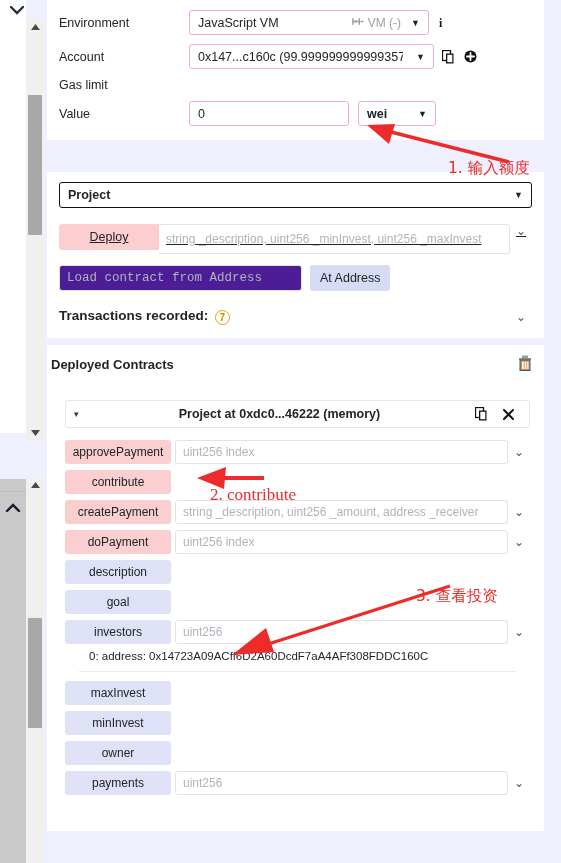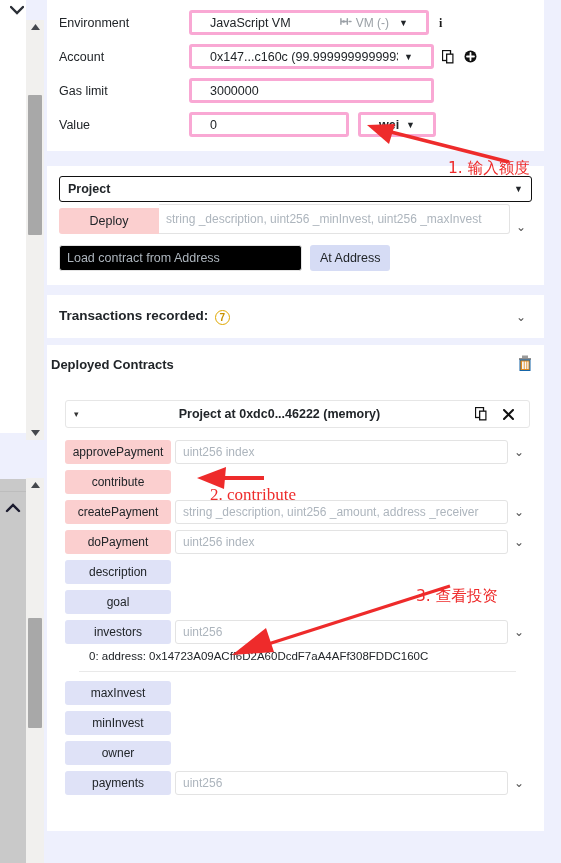--- a/index.html
+++ b/index.html
@@ -35,37 +35,37 @@
   .sbar-1 { left:26px; top:20px; height:420px; }
   .sbar-2 { left:26px; top:478px; height:385px; }
   .sb-arrow { position:absolute; left:0; width:18px; height:14px;
               display:flex; align-items:center; justify-content:center; color:#45484d; }
   .sb-thumb { position:absolute; left:2px; width:14px; background:#a8a8a8; border-radius:1px; }
 
   
   #main { position:absolute; left:44px; top:0; width:517px; height:863px; background:#eef0fd; }
 
   .panel-1 { position:absolute; left:3px; top:0; width:497px; background:#fff; padding:10px 12px 14px 12px; }
-  .panel-2 { position:absolute; left:3px; top:166px; width:497px; background:#fff; padding:10px 12px 14px 12px; }
+  .panel-2 { position:absolute; left:3px; top:172px; width:497px; background:#fff; padding:10px 12px 14px 12px; }
   .panel-3 { position:absolute; left:3px; top:295px; width:497px; background:#fff; padding:0 12px; height:43px; }
   .panel-4 { position:absolute; left:3px; top:345px; width:497px; background:#fff; padding:10px 12px 30px 4px; min-height:473px; }
 
   
   .frow { display:flex; align-items:center; margin-bottom:9px; }
   .flabel { width:130px; font-size:12.5px; color:#212529; flex:none; }
   .fctl { display:flex; align-items:center; flex:1; }
 
   .sel, .inp {
-    border:3px solid #f9a8d4;
+    border:1px solid #f9a8d4;
     border-radius:3px;
     height:25px;
     background:#fff;
     font-size:12.5px;
     color:#212529;
-    padding:0 18px;
+    padding:0 8px;
     display:flex;
     align-items:center;
   }
   .sel { justify-content:space-between; }
   .sel .caret { color:#212529; font-size:9px; margin-left:6px; }
 
   .env-sel { width:240px; }
   .env-right { display:flex; align-items:center; color:#9aa0a6; font-size:12px; gap:4px; }
   .acct-sel { width:245px; }
   .gas-inp { width:245px; }
@@ -80,39 +80,39 @@
     border-radius:3px;
     height:26px;
     display:flex; align-items:center; justify-content:space-between;
     padding:0 8px;
     font-weight:bold;
     font-size:12.5px;
     width:100%;
   }
   .contract-sel .caret{ font-size:9px; font-weight:normal;}
 
-  .deploy-row { display:flex; align-items:flex-end; margin-top:2px; }
+  .deploy-row { display:flex; align-items:flex-start; margin-top:16px;text-decoration:underline; }
   .btn-deploy {
     background:#fbcfcf; border:none; border-radius:3px 0 0 3px;
     height:26px; width:100px; font-size:12.5px; color:#212529;
     display:flex; align-items:center; justify-content:center; cursor:pointer;
   }
   .deploy-args {
     flex:1; height:30px; border:1px solid #e3e3e3; border-left:none;
     background:#fff; color:#adb5bd; font-size:12px;
     display:flex; align-items:center; padding-left:7px;
     border-radius:0 3px 3px 0;
     overflow:hidden; white-space:nowrap;
   }
   .chev-sm { width:22px; display:flex; align-items:center; justify-content:center; color:#555; font-size:12px;}
 
   .ataddr-row { display:flex; align-items:center; margin-top:11px; }
   .load-inp {
     width:243px; height:26px; border:1px solid #e3e3e3; border-radius:3px;
-    color:#adb5bd; font-size:12.5px; display:flex; align-items:center; padding-left:7px; background:#000000;
+    color:#adb5bd; font-size:12.5px; display:flex; align-items:center; padding-left:7px; background:#4c1d95;font-family:Liberation Mono, monospace;
   }
   .btn-ataddr {
     margin-left:8px; background:#d6dcf5; border:none; border-radius:3px;
     height:26px; padding:0 10px; font-size:12.5px; color:#212529;
     display:flex; align-items:center; cursor:pointer;
   }
 
   
   .txrow { display:flex; align-items:center; justify-content:space-between; height:43px; }
   .txlabel { font-weight:bold; font-size:13.5px; }
@@ -255,23 +255,20 @@
           <svg width="13" height="13" viewBox="0 0 13 13">
               <circle cx="6.5" cy="6.5" r="6" fill="#111"></circle>
               <path d="M6.5 3 v7 M3 6.5 h7" stroke="#fff" stroke-width="1.8" stroke-linecap="round"></path>
             </svg>
         </span>
       </div>
     </div>
 
     <div class="frow">
       <div class="flabel">Gas limit</div>
-      <div class="fctl">
-        <div class="inp gas-inp">3000000</div>
-      </div>
     </div>
 
     <div class="frow" style="margin-bottom:0;">
       <div class="flabel">Value</div>
       <div class="fctl">
         <div class="inp val-inp">0</div>
         <div class="sel unit-sel">
           <span>wei</span>
           <span class="caret">▼</span>
         </div>

